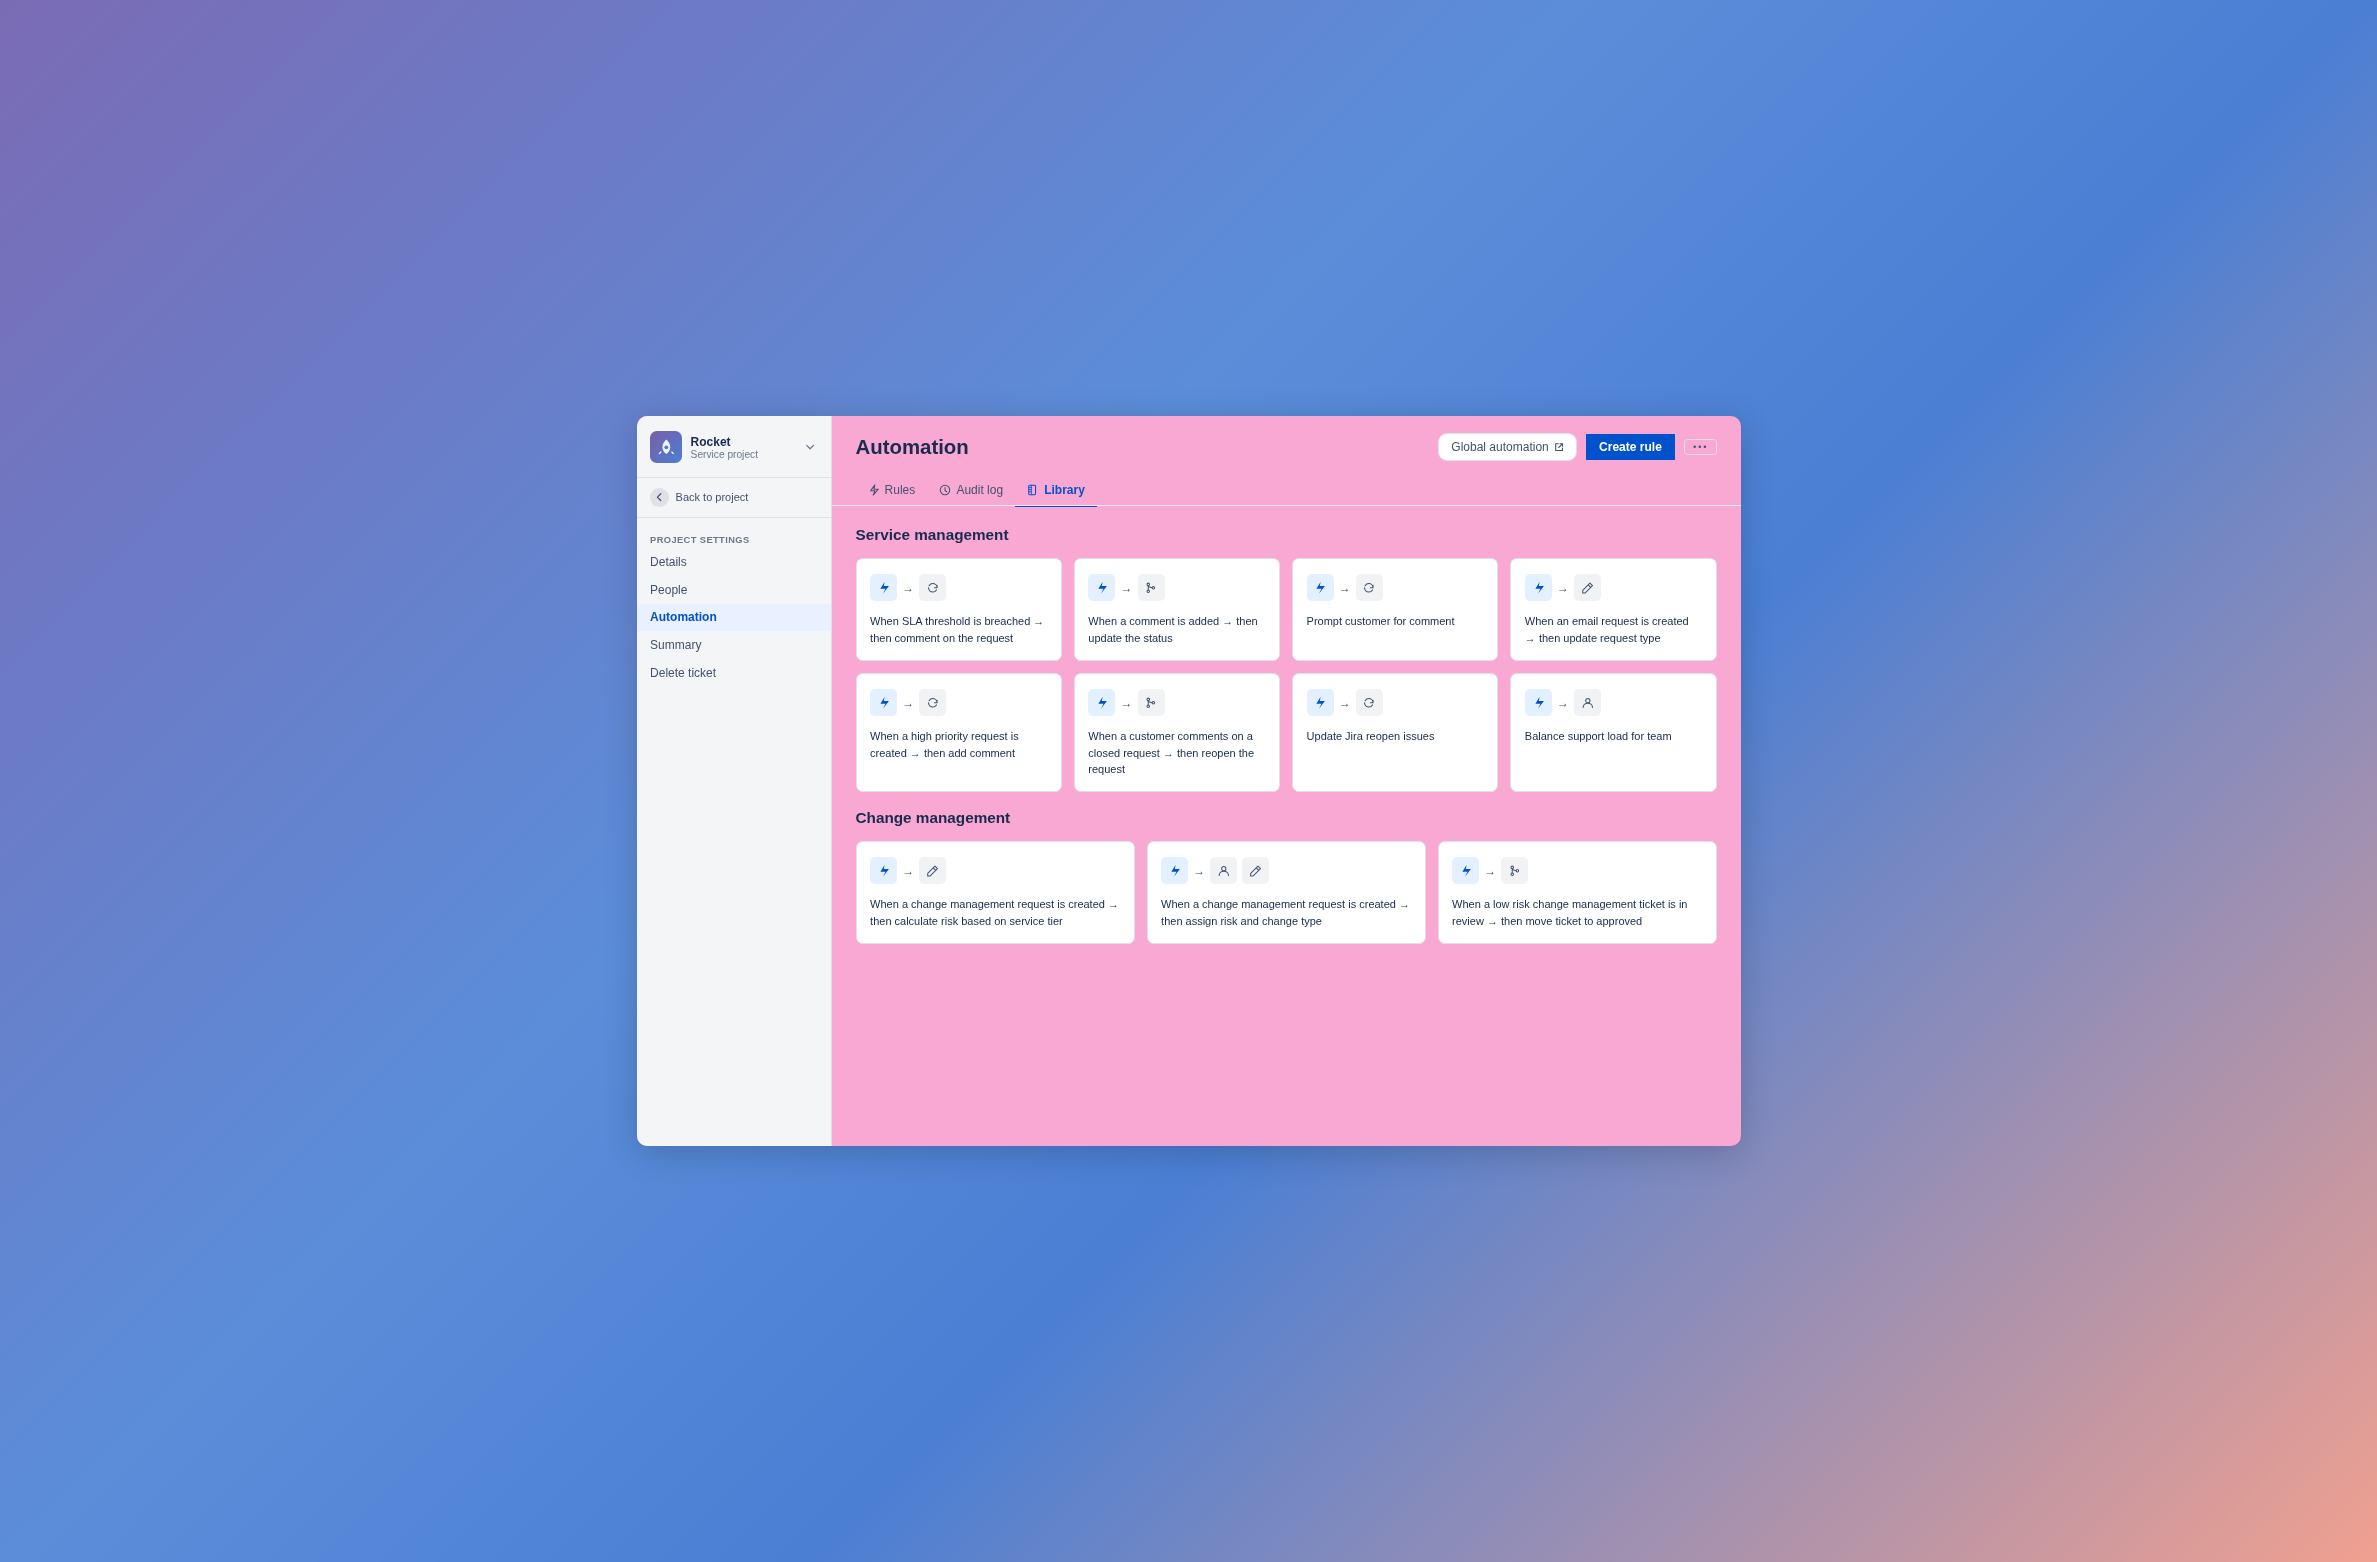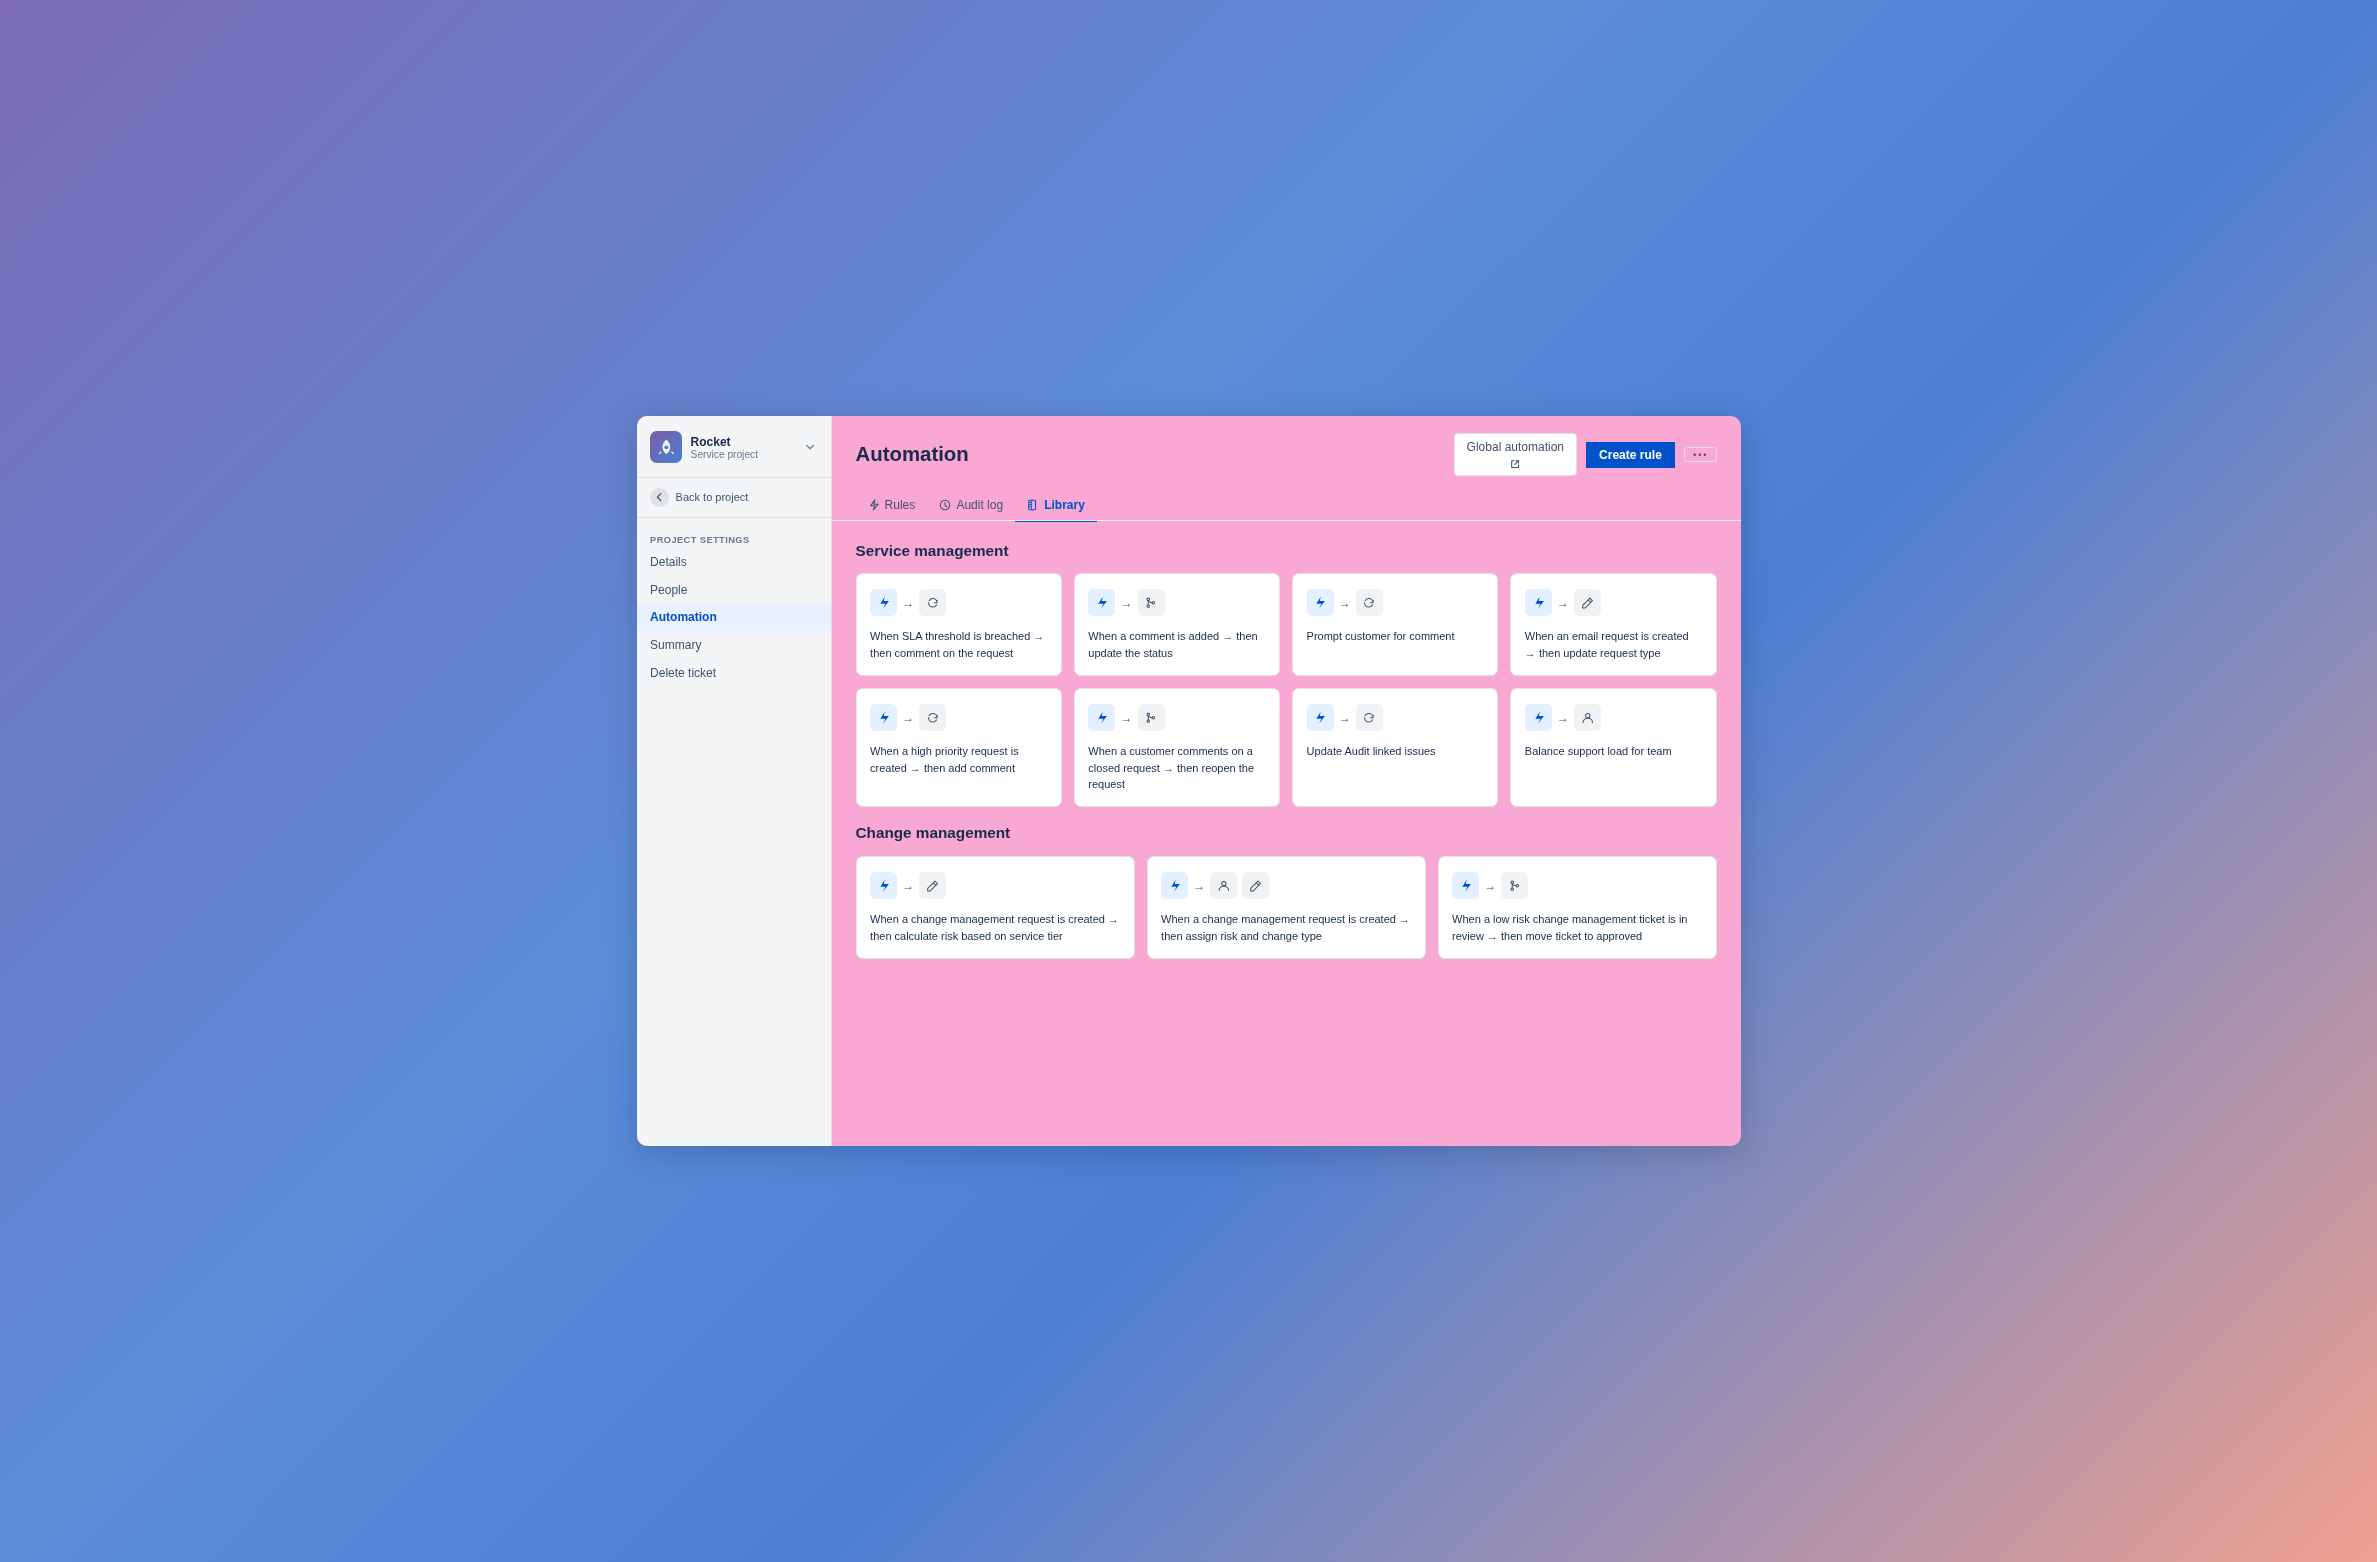--- a/index.html
+++ b/index.html
@@ -138,24 +138,23 @@
     }
     .btn-global-automation {
       display: flex;
       align-items: center;
       gap: 5.1px;
       padding: 6px 12px;
       font-size: 12px;
       color: #42526e;
       background: #fff;
       border: 0.8px solid #dfe1e6;
-      border-radius: 4px;
+      border-radius: 9px;
       cursor: pointer;
       font-weight: 500;
-      flex-direction: column;
     }
     .btn-create-rule {
       padding: 6px 13.6px;
       font-size: 12px;
       font-weight: 600;
       color: #fff;
       background: #0052cc;
       border: none;
       border-radius: 0;
       cursor: pointer;
@@ -466,21 +465,21 @@
                     <path d="M9 1L4 9h6l-3 6 7-9H8L9 1z" fill="#0052cc"></path>
                   </svg>
               </div>
               <span class="arrow-text">→</span>
               <div class="icon-box gray">
                 <svg width="13.6" height="13.6" viewBox="0 0 16 16" fill="none">
                     <path d="M3 8a5 5 0 005 5 5 5 0 004.33-2.5M13 8a5 5 0 00-5-5 5 5 0 00-4.33 2.5M13 5v3h-3" stroke="#42526e" stroke-width="1.3" stroke-linecap="round" stroke-linejoin="round"></path>
                   </svg>
               </div>
             </div>
-            <div class="card-desc">Update Audit linked issues</div>
+            <div class="card-desc">Update Jira reopen issues</div>
           </div>
 
           <div class="automation-card">
             <div class="card-icons">
               <div class="icon-box blue">
                 <svg width="13.6" height="13.6" viewBox="0 0 16 16" fill="none">
                     <path d="M9 1L4 9h6l-3 6 7-9H8L9 1z" fill="#0052cc"></path>
                   </svg>
               </div>
               <span class="arrow-text">→</span>

